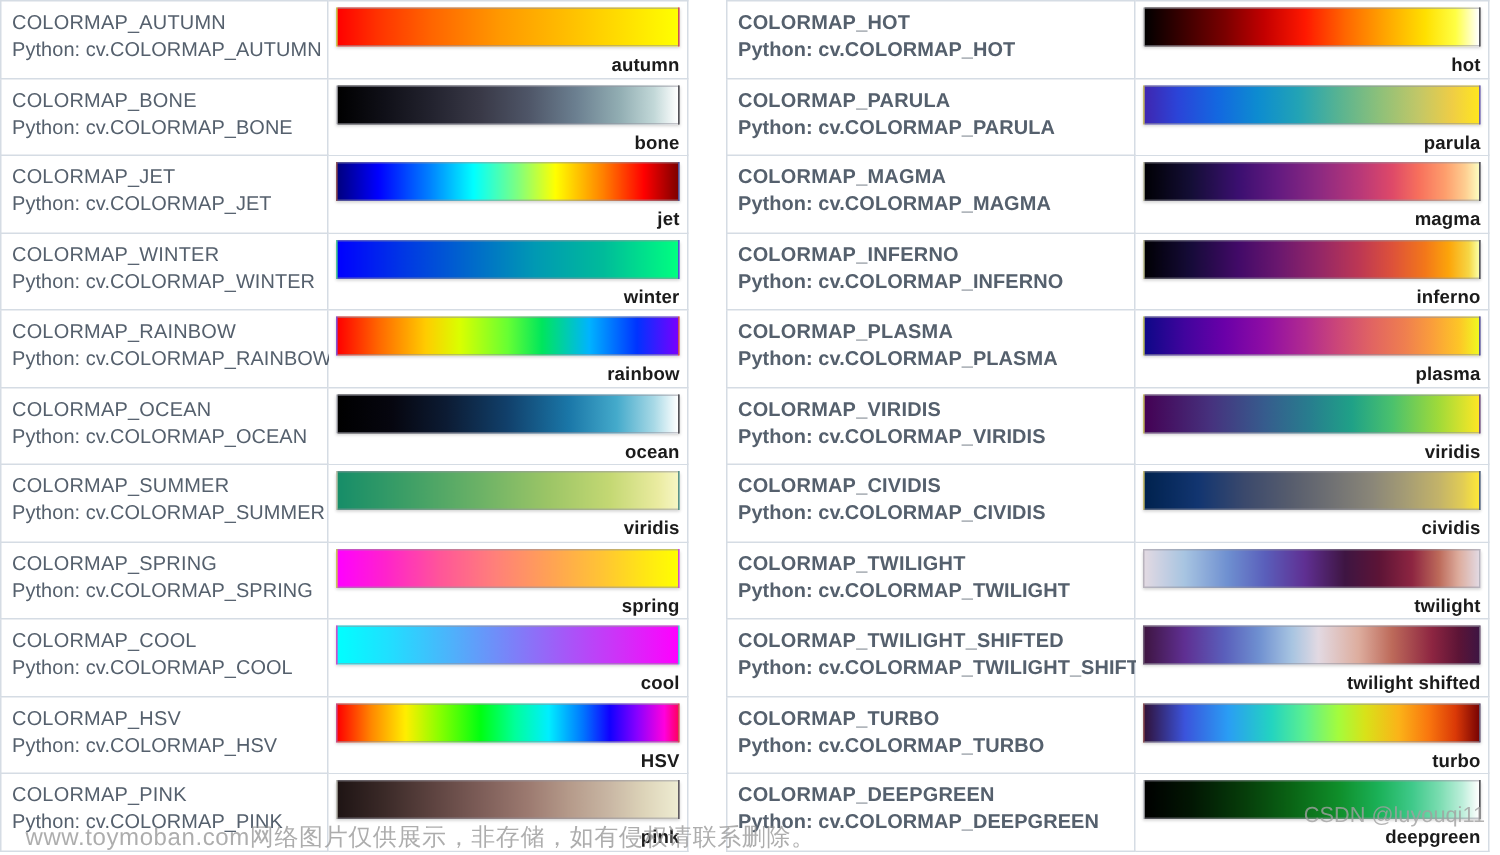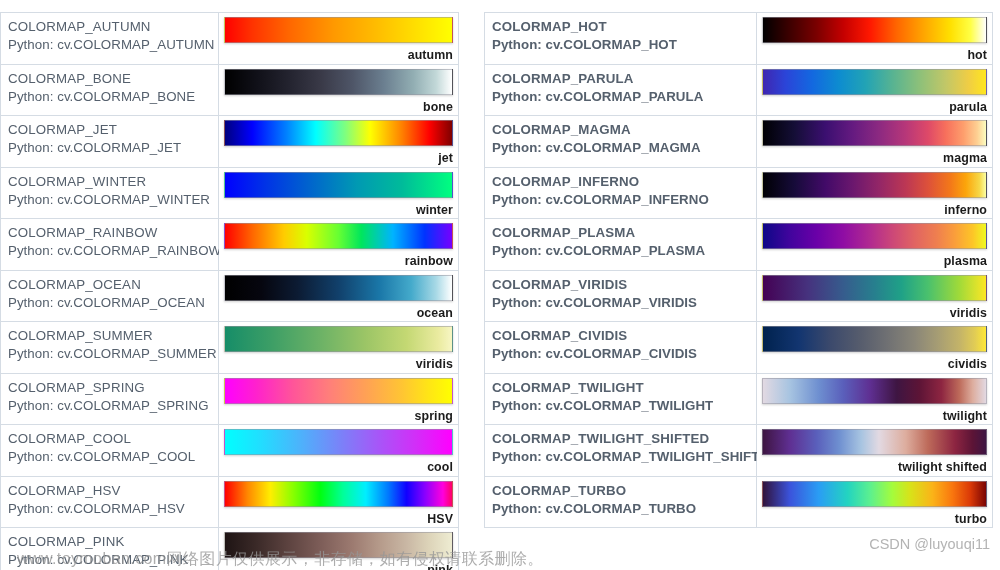--- a/index.html
+++ b/index.html
@@ -23,21 +23,20 @@
   }
 
   .columns {
     position: absolute;
     top: 0;
     left: 0;
     width: 1000px;
     height: 539px;
     display: flex;
     align-items: flex-start;
-    margin-top: 12px;
   }
 
   .col {
     box-sizing: border-box;
   }
   .col-left {
     width: 459px;
     margin-left: 0px;
   }
   .col-gap {
@@ -414,20 +413,32 @@
                 <span class="cname">COLORMAP_TURBO</span>
                 <span class="cpython">Python: cv.COLORMAP_TURBO</span>
               </td>
               <td class="grad-cell">
                 <div class="grad-wrap">
                   <div class="grad-bar" style="background-image: linear-gradient(to right, rgb(48, 18, 59) 0%, rgb(59, 83, 219) 12%, rgb(42, 157, 244) 25%, rgb(35, 212, 192) 38%, rgb(92, 240, 143) 48%, rgb(164, 252, 60) 58%, rgb(216, 226, 25) 66%, rgb(251, 179, 24) 76%, rgb(249, 118, 14) 85%, rgb(218, 57, 7) 93%, rgb(122, 4, 3) 100%);"></div>
                   <div class="grad-label">turbo</div>
                 </div>
               </td>
             </tr>
+            <tr>
+              <td class="name-cell">
+                <span class="cname">COLORMAP_DEEPGREEN</span>
+                <span class="cpython">Python: cv.COLORMAP_DEEPGREEN</span>
+              </td>
+              <td class="grad-cell">
+                <div class="grad-wrap">
+                  <div class="grad-bar" style="background-image: linear-gradient(to right, rgb(0, 0, 0) 0%, rgb(2, 22, 3) 14%, rgb(6, 61, 10) 30%, rgb(10, 100, 21) 44%, rgb(15, 142, 42) 58%, rgb(27, 177, 88) 70%, rgb(63, 201, 138) 80%, rgb(121, 220, 176) 88%, rgb(188, 238, 218) 95%, rgb(255, 255, 255) 100%);"></div>
+                  <div class="grad-label">deepgreen</div>
+                </div>
+              </td>
+            </tr>
           </tbody>
       </table>
     </div>
 
   </div>
 
   <div class="wm-bottom">www.toymoban.com网络图片仅供展示，非存储，如有侵权请联系删除。</div>
   <div class="wm-csdn">CSDN @luyouqi11</div>
 
 </div>

